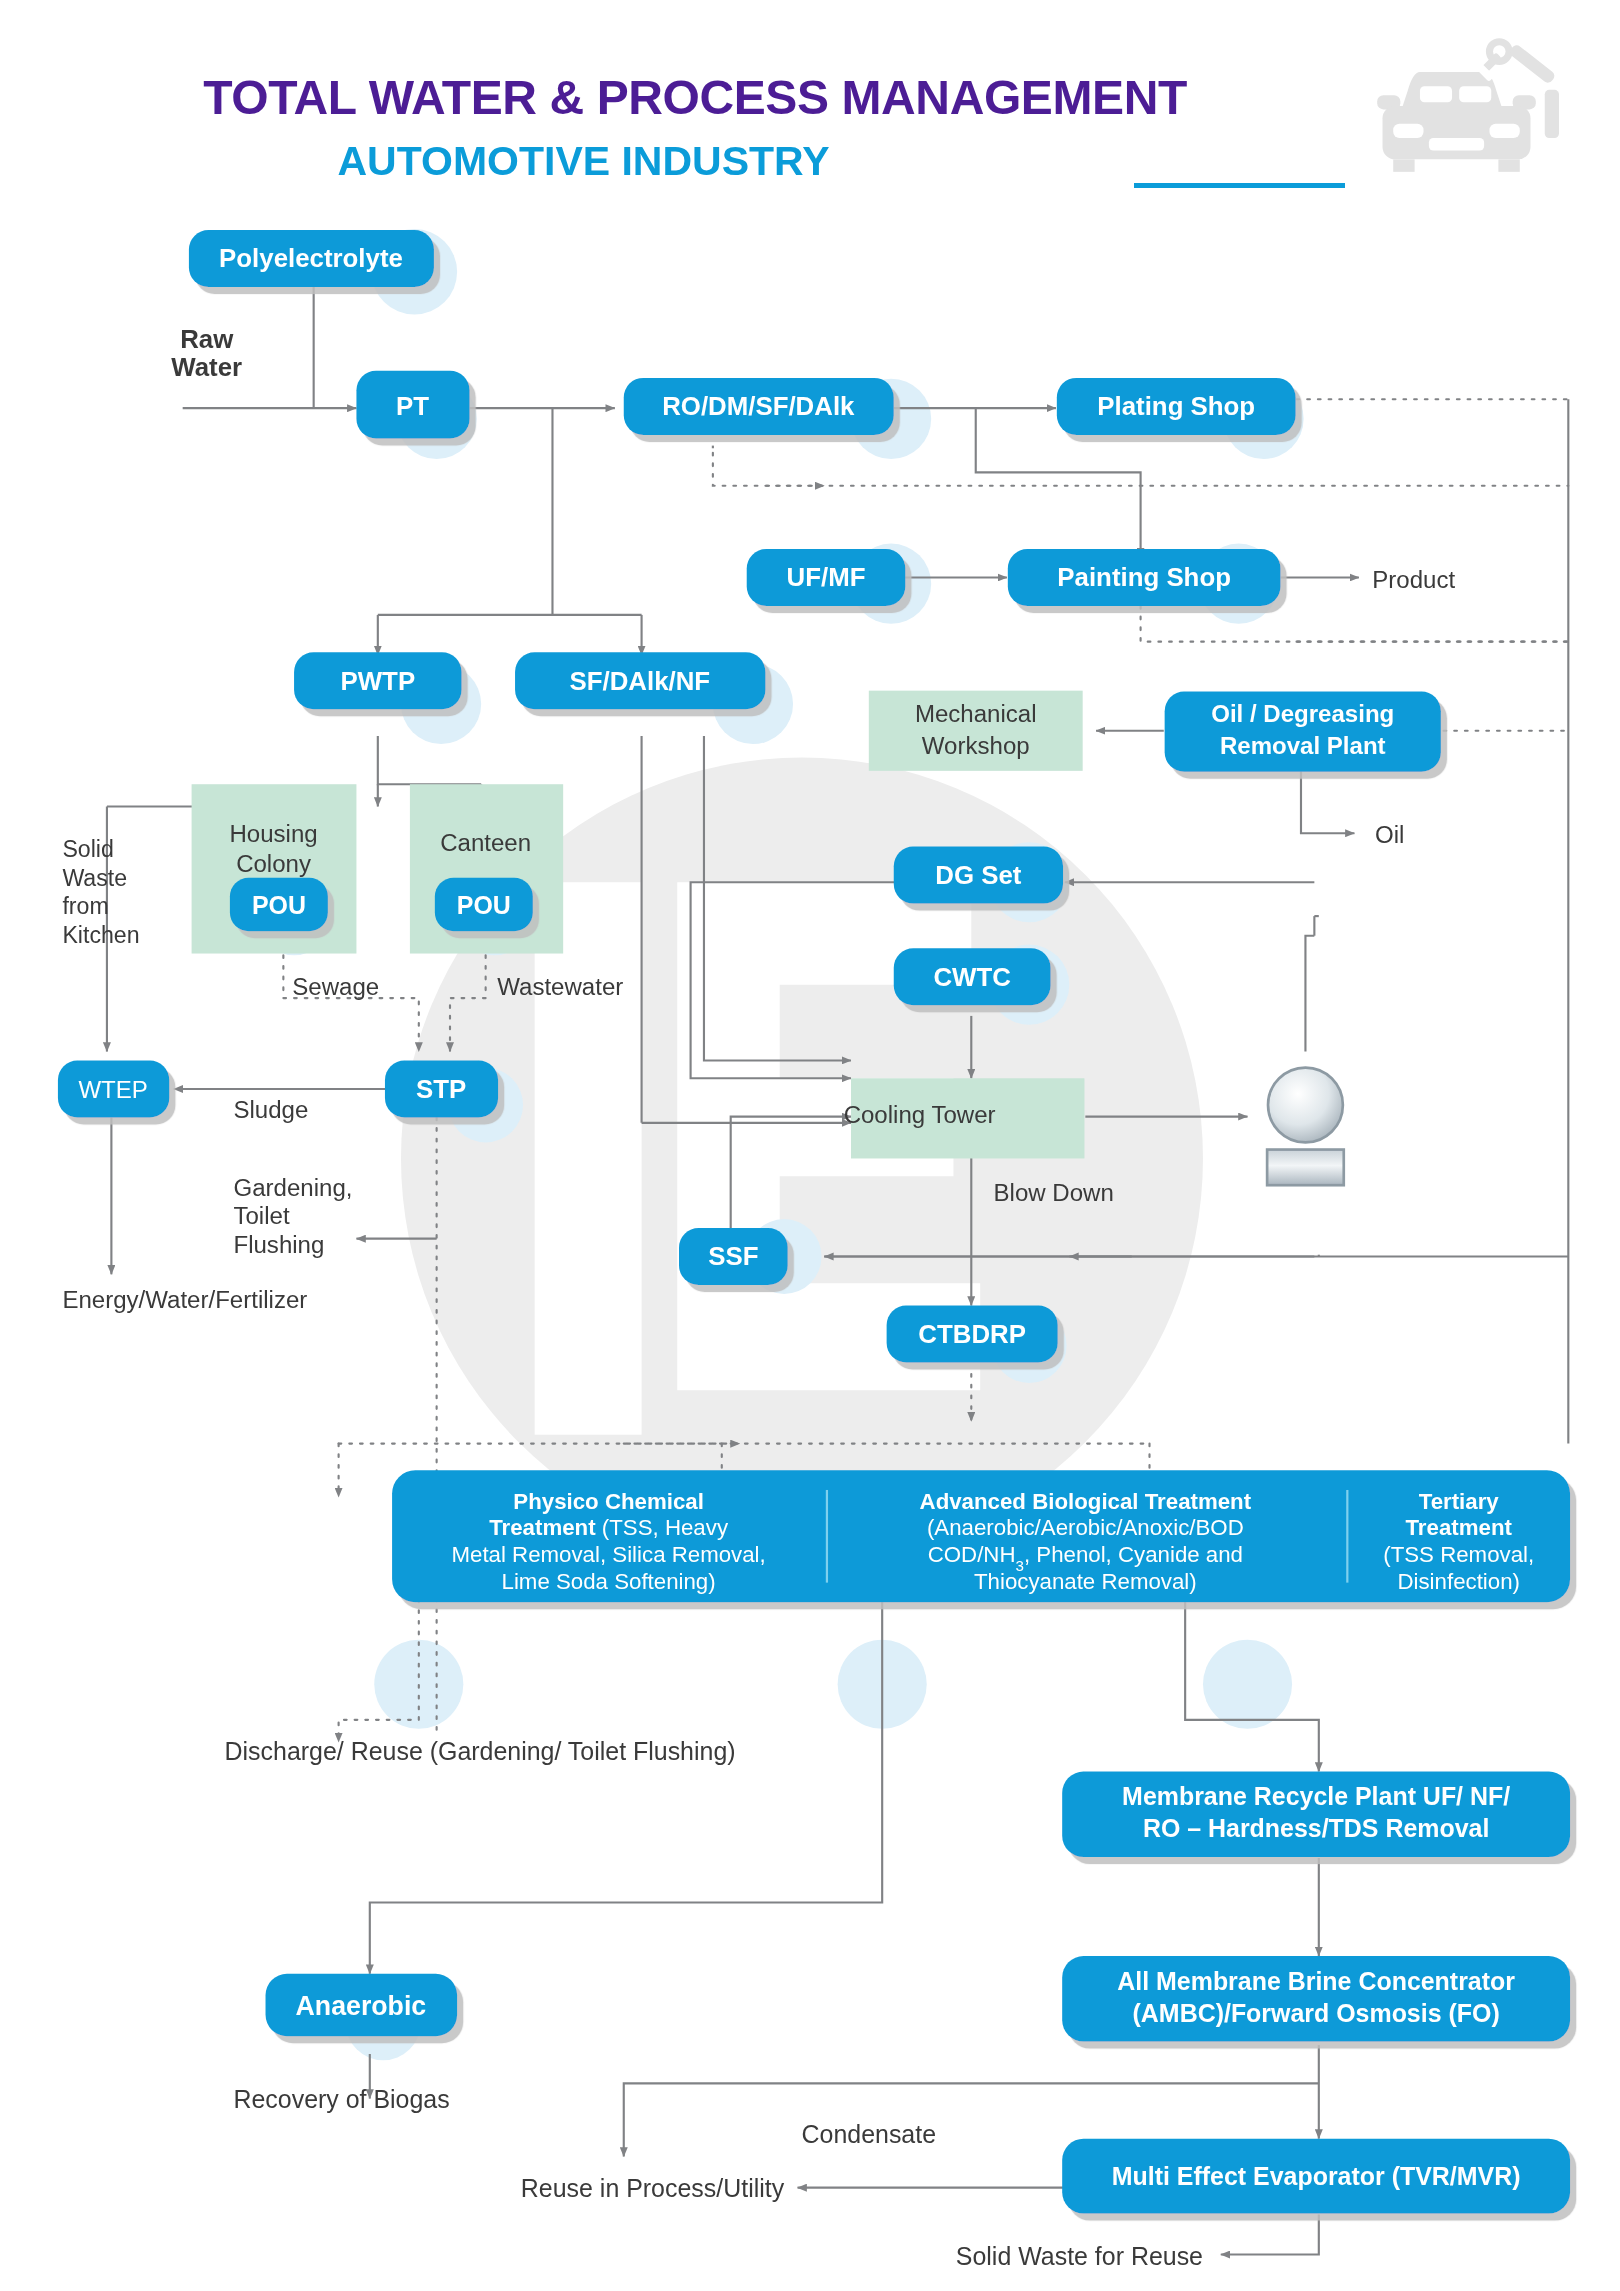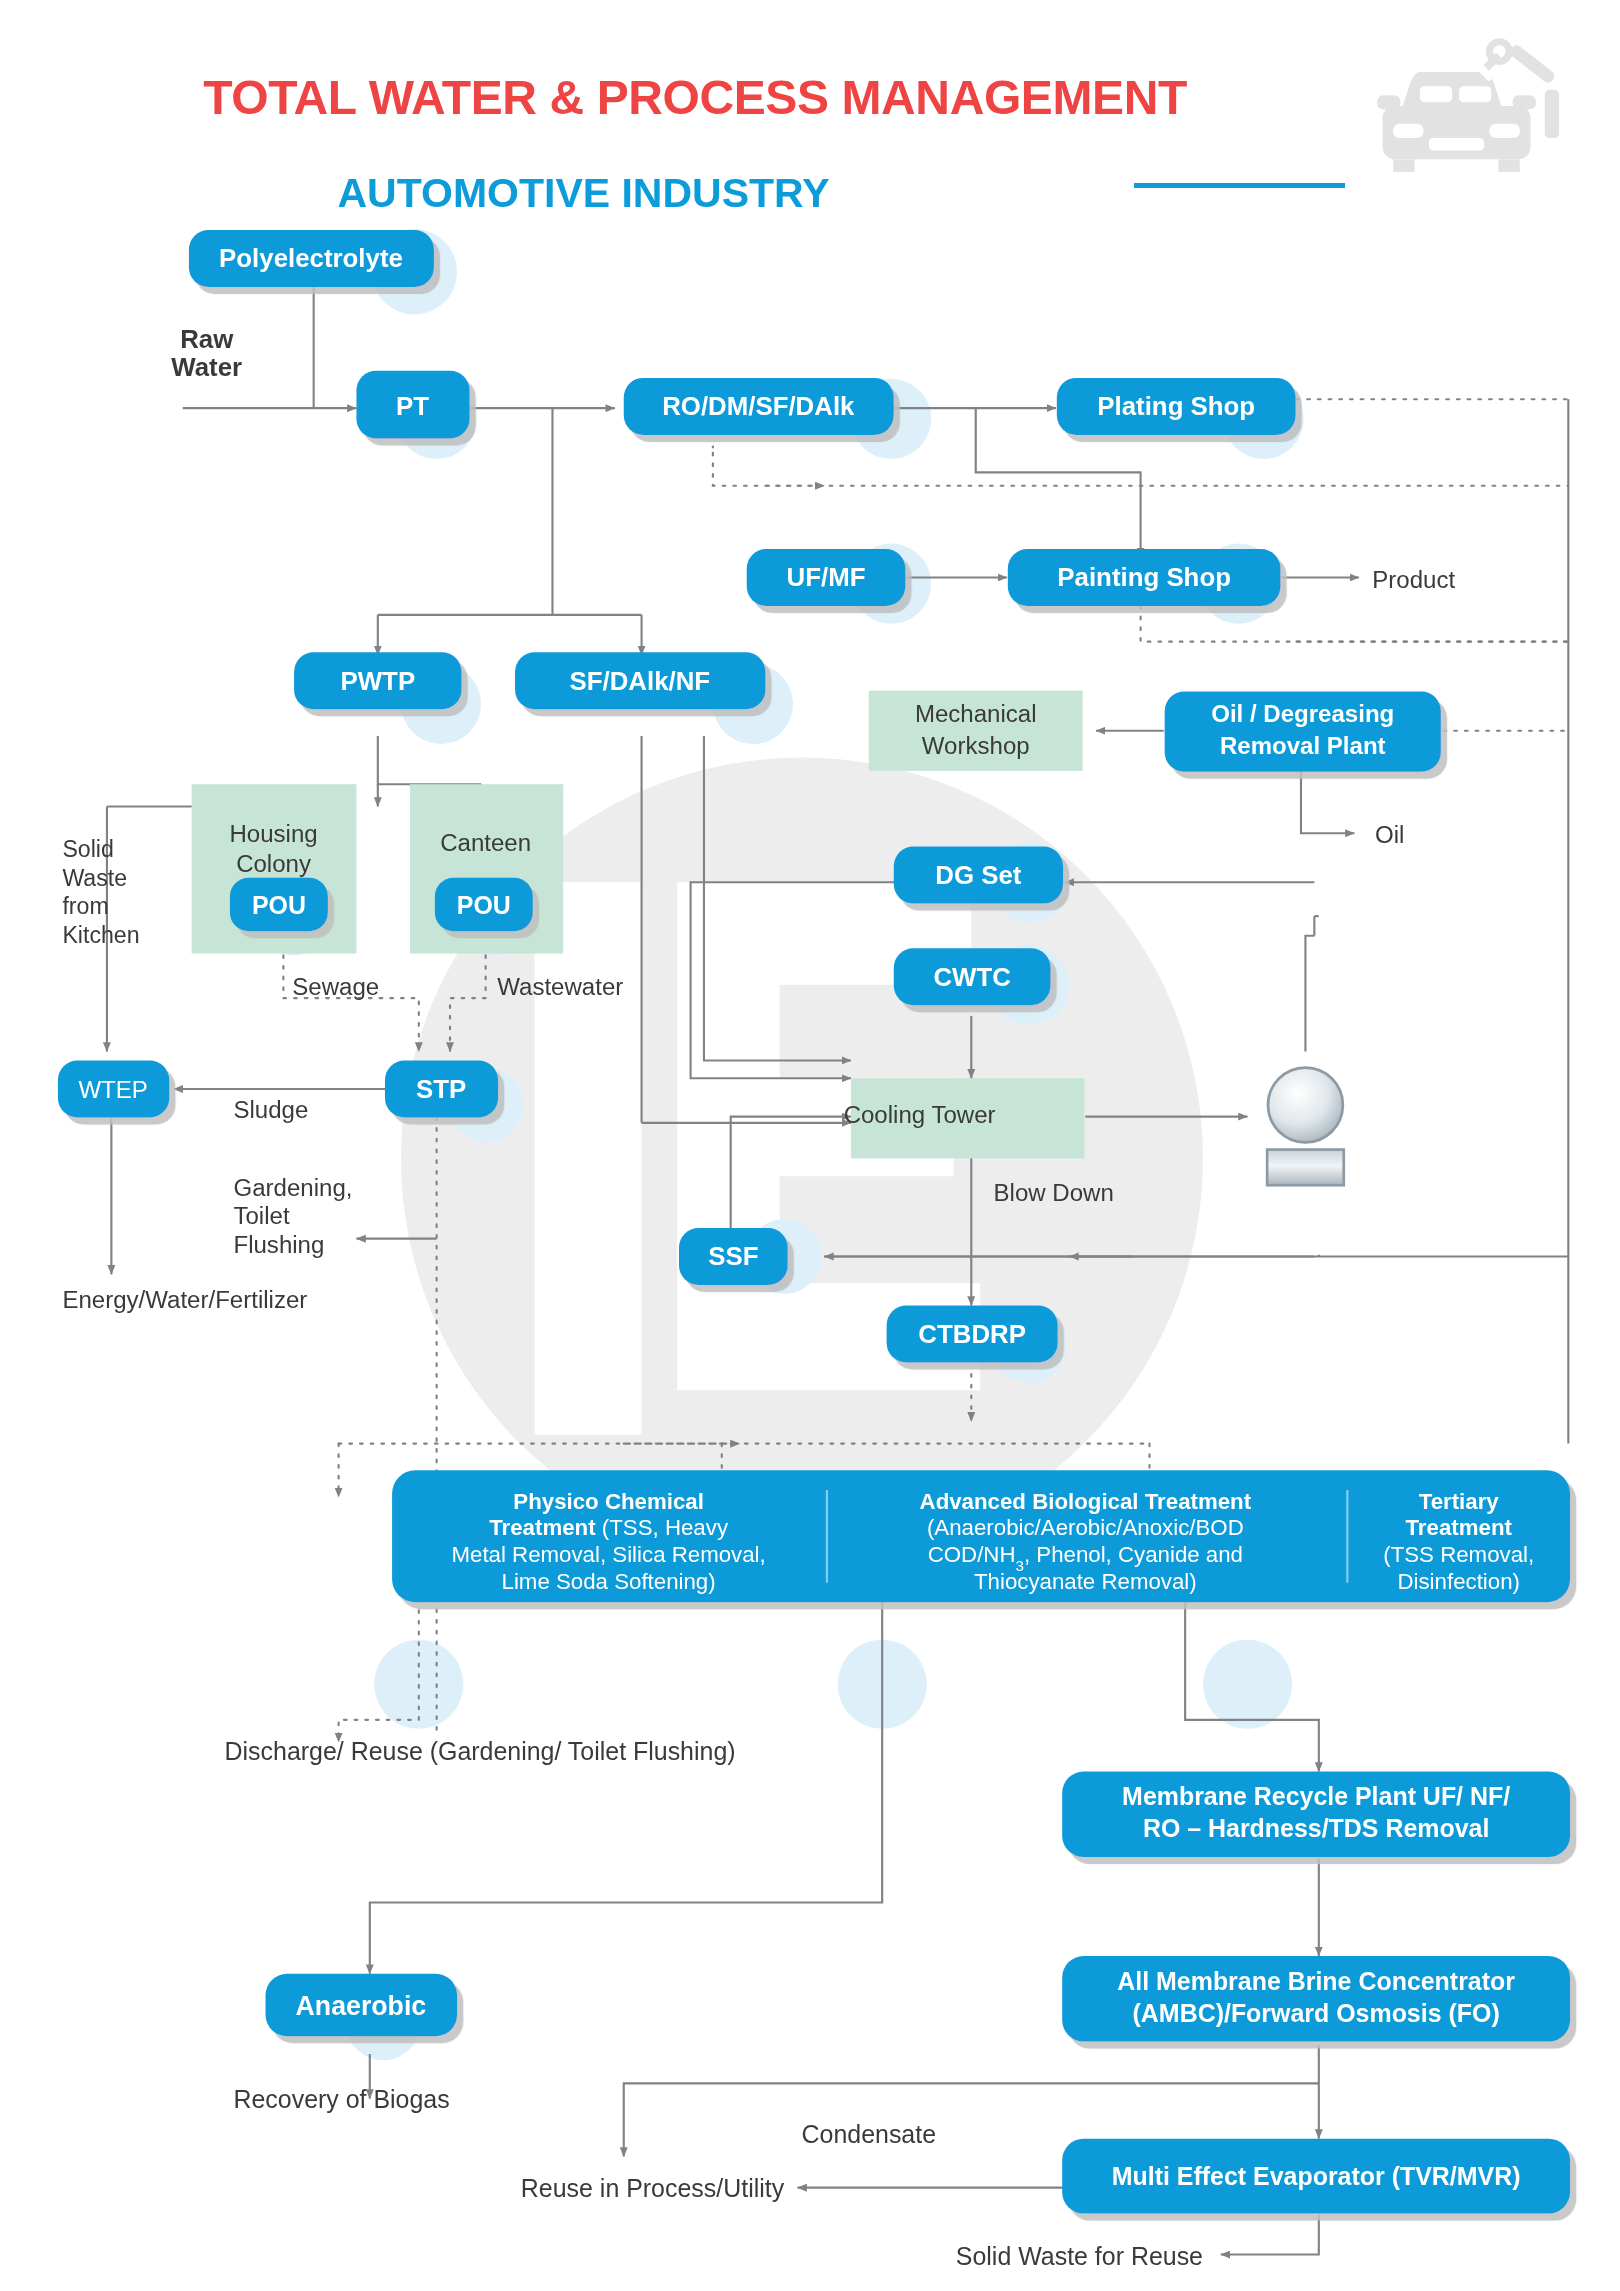--- a/index.html
+++ b/index.html
@@ -2,24 +2,24 @@
 <html style="font-size:14.3px"><head>
 <meta charset="utf-8">
 <style>
   html,body{margin:0;padding:0;background:#ffffff;}
   body{font-family:"Liberation Sans",sans-serif;}
   #page{position:relative;width:1620px;height:2292px;overflow:hidden;background:#fff;}
 
   
   #header{position:absolute;left:0;top:0;width:1620px;height:205px;}
   #title{position:absolute;left:0;top:70px;width:1390px;text-align:center;
-         font-size:48px;font-weight:bold;letter-spacing:-0.4px;color:#ef4444;
+         font-size:48px;font-weight:bold;letter-spacing:-0.4px;color:#4c1d95;
          font-family:"Liberation Sans",sans-serif;}
   #subtitle{position:absolute;left:0;top:138px;width:1167px;text-align:center;
-            font-size:41px;font-weight:bold;letter-spacing:0px;color:#0b9cd9;margin-top:32px;}
+            font-size:41px;font-weight:bold;letter-spacing:0px;color:#0b9cd9;}
   #subtitle-rule{position:absolute;left:1134px;top:183px;width:211px;height:4.5px;background:#0b9cd9;}
   #car-icon{position:absolute;left:1354px;top:31px;width:205px;height:156px;}
 
   
   #canvas{position:absolute;left:0;top:0;width:1620px;height:2292px;}
 
   
   .bx{font-family:"Liberation Sans",sans-serif;}
 </style>
 </head>

